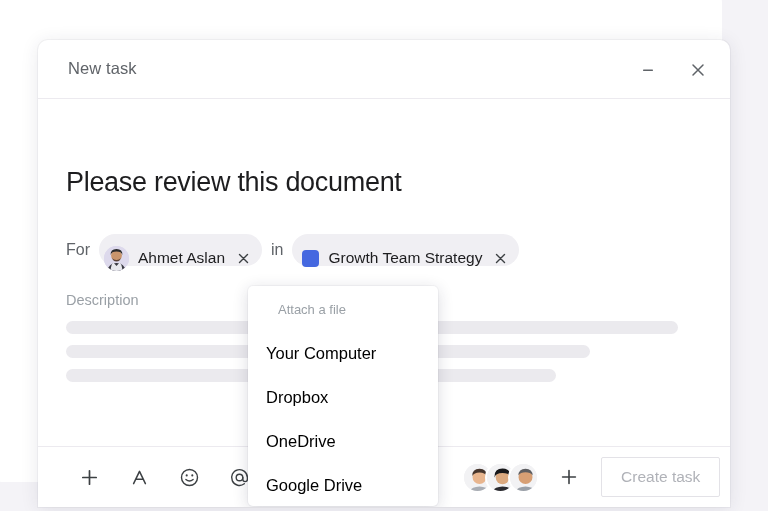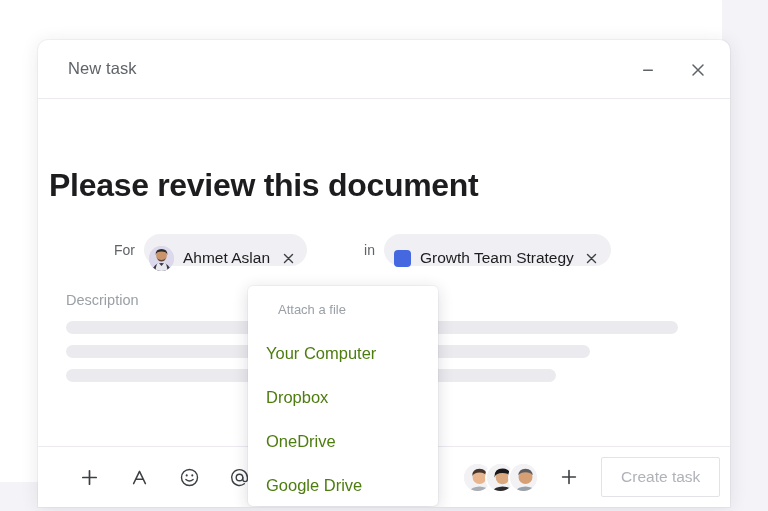--- a/index.html
+++ b/index.html
@@ -56,35 +56,35 @@
     color: #5f6368;
   }
   .win-min { right: 68px; }
   .win-close { right: 18px; }
 
   
   .card-body { position: relative; height: 347px; }
 
   .task-title {
     position: absolute;
-    left: 11px; top: 70px;
-    font-size: 32px;
-    font-weight: 700;
+    left: 28px; top: 70px;
+    font-size: 27px;
+    font-weight: 400;
     color: #1d1d1f;
     letter-spacing: -.3px;
     line-height: 1;
   }
 
   .assign-row {
     position: absolute;
     left: 28px; top: 135px;
     display: flex; align-items: center;
     gap: 9px;
   }
-  .assign-label { font-size: 14px; color: #5f6368; margin-left: 48px; }
+  .assign-label { font-size: 16px; color: #5f6368; }
 
   .chip {
     display: flex; align-items: center;
     height: 32px;
     background: #f0eff3;
     border-radius: 16px;
     padding: 16px 5px 0 5px;
     gap: 9px;
   }
   .chip-avatar {
@@ -143,21 +143,21 @@
     z-index: 6;
   }
   .dd-head {
     font-size: 13px;
     color: #9aa0a6;
     padding: 0 30px;
     margin-bottom: 14px;
   }
   .dd-item {
     font-size: 16.5px;
-    color: #4d7c0f;
+    color: #000000;
     padding: 0 18px;
     height: 44px;
     display: flex; align-items: center;
     cursor: pointer;
   }
 
   
   .card-footer {
     position: absolute;
     left: 0; bottom: 0;

